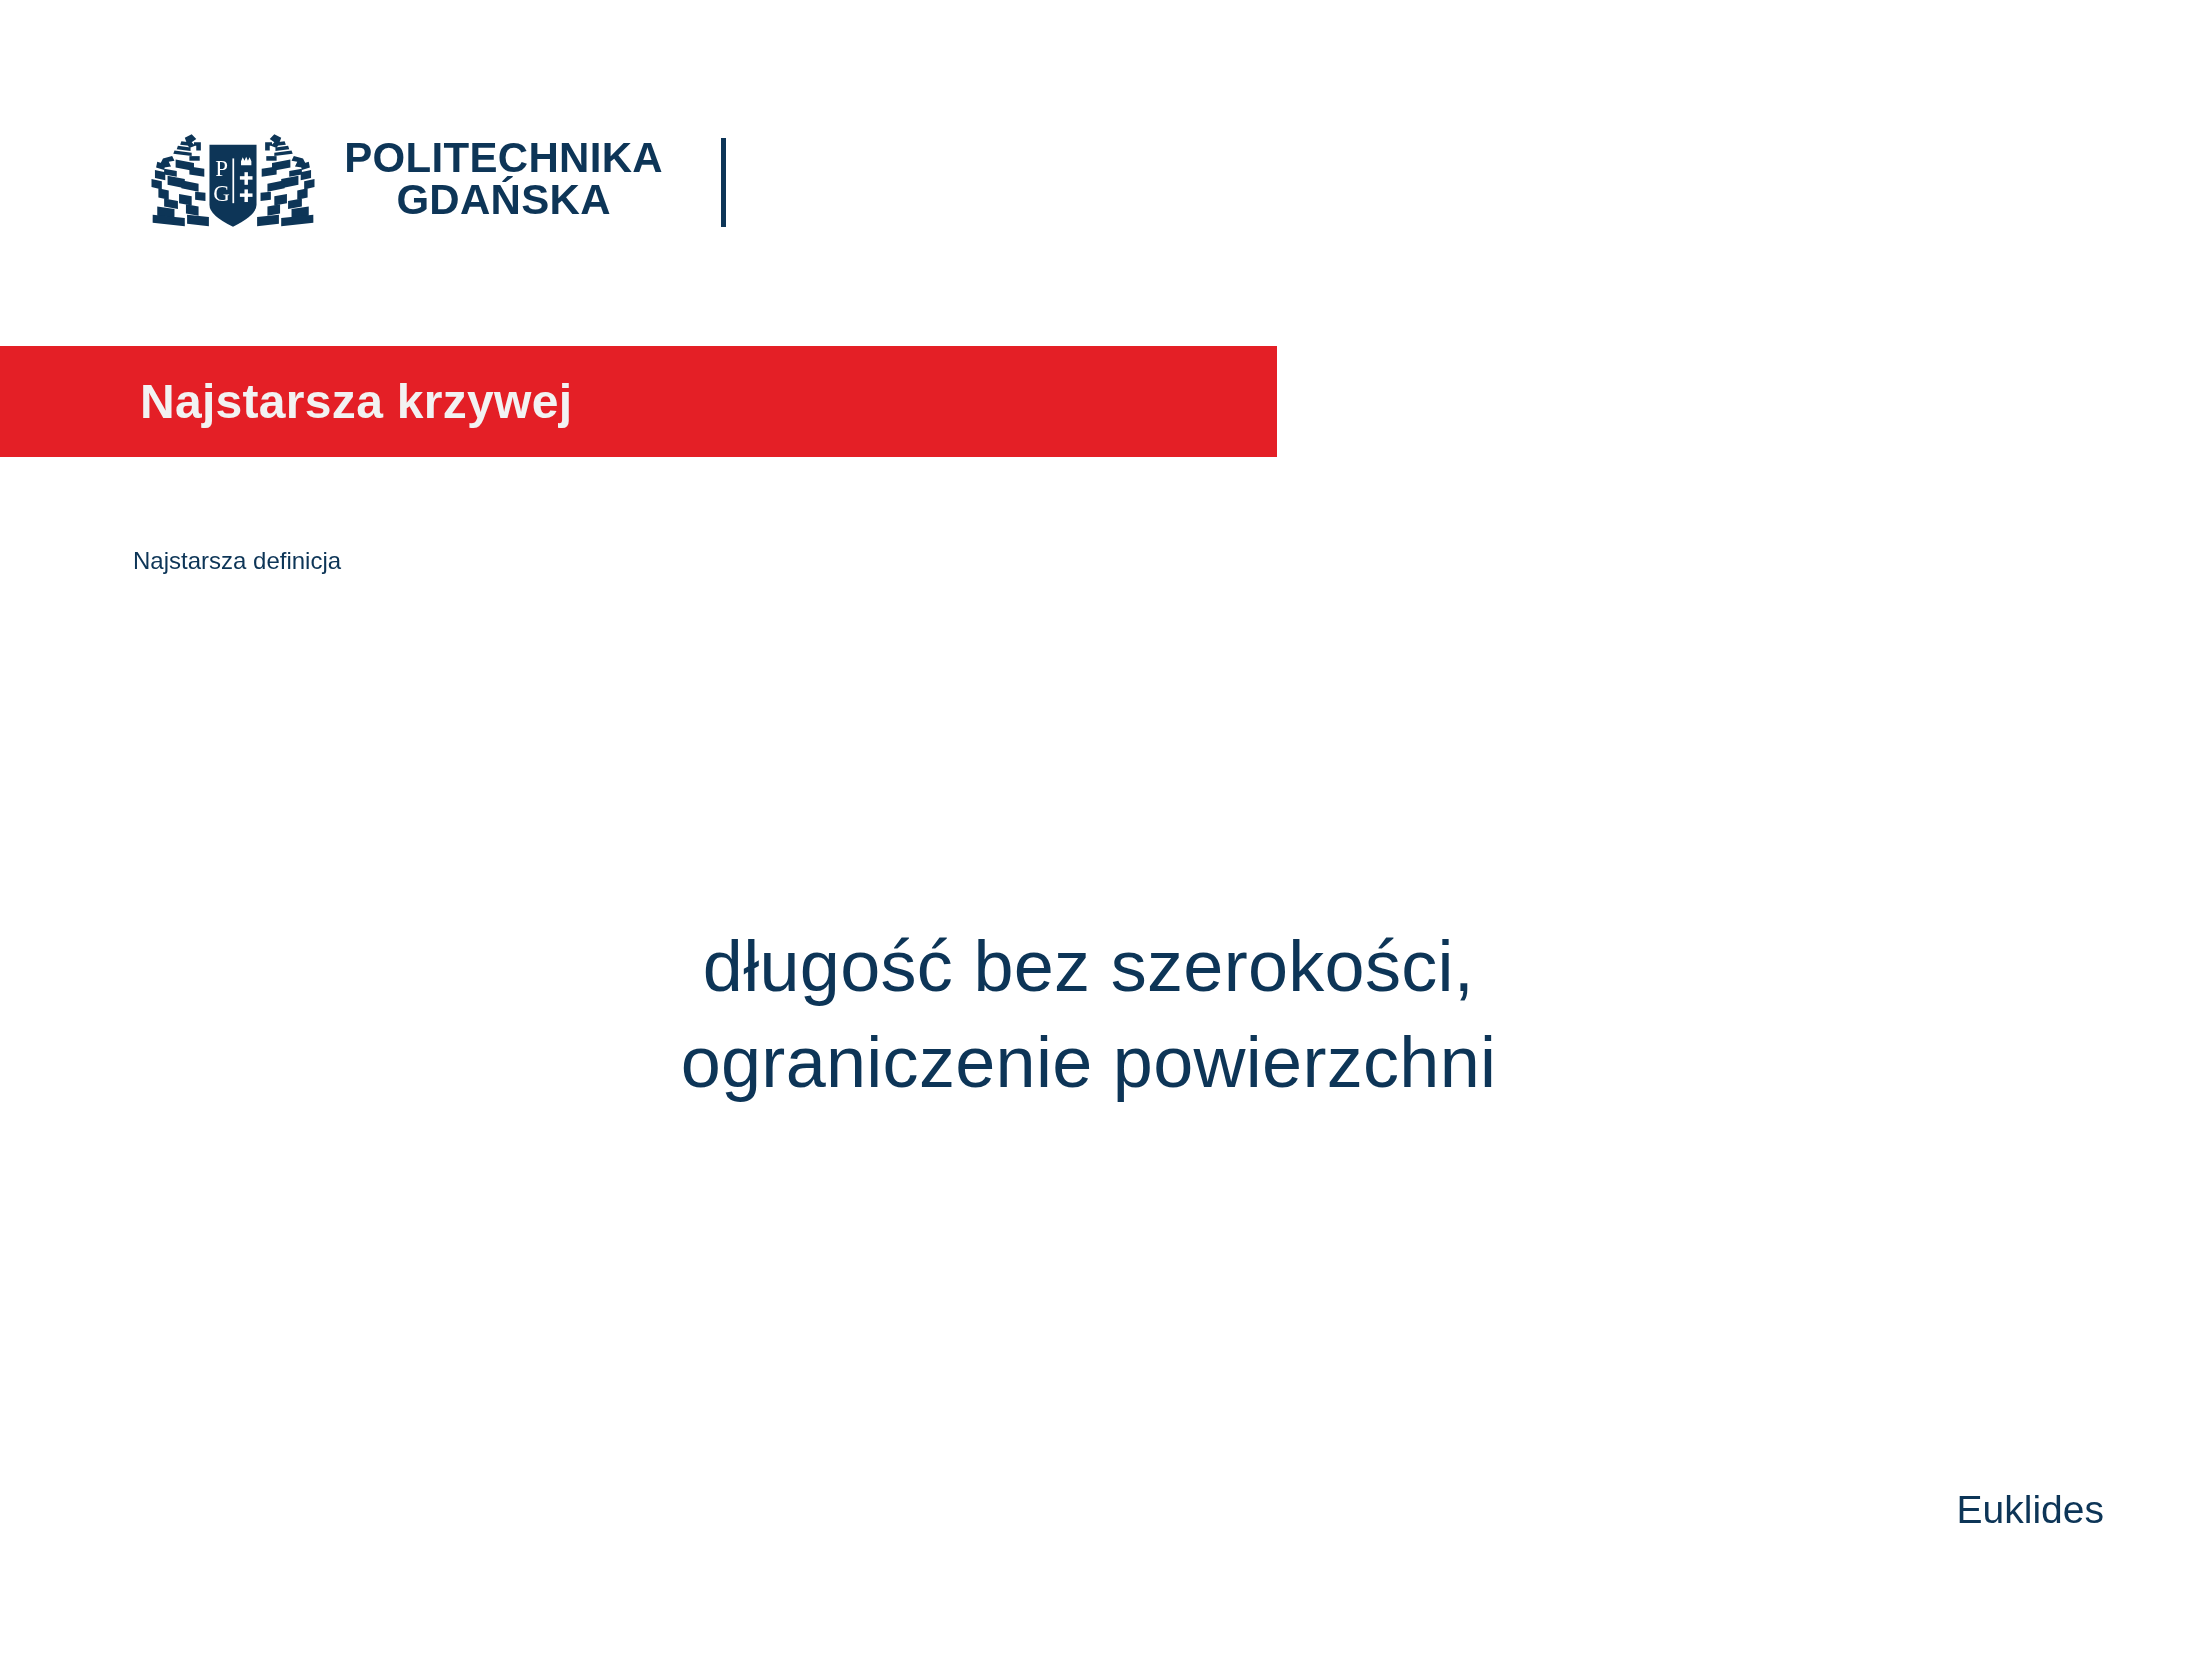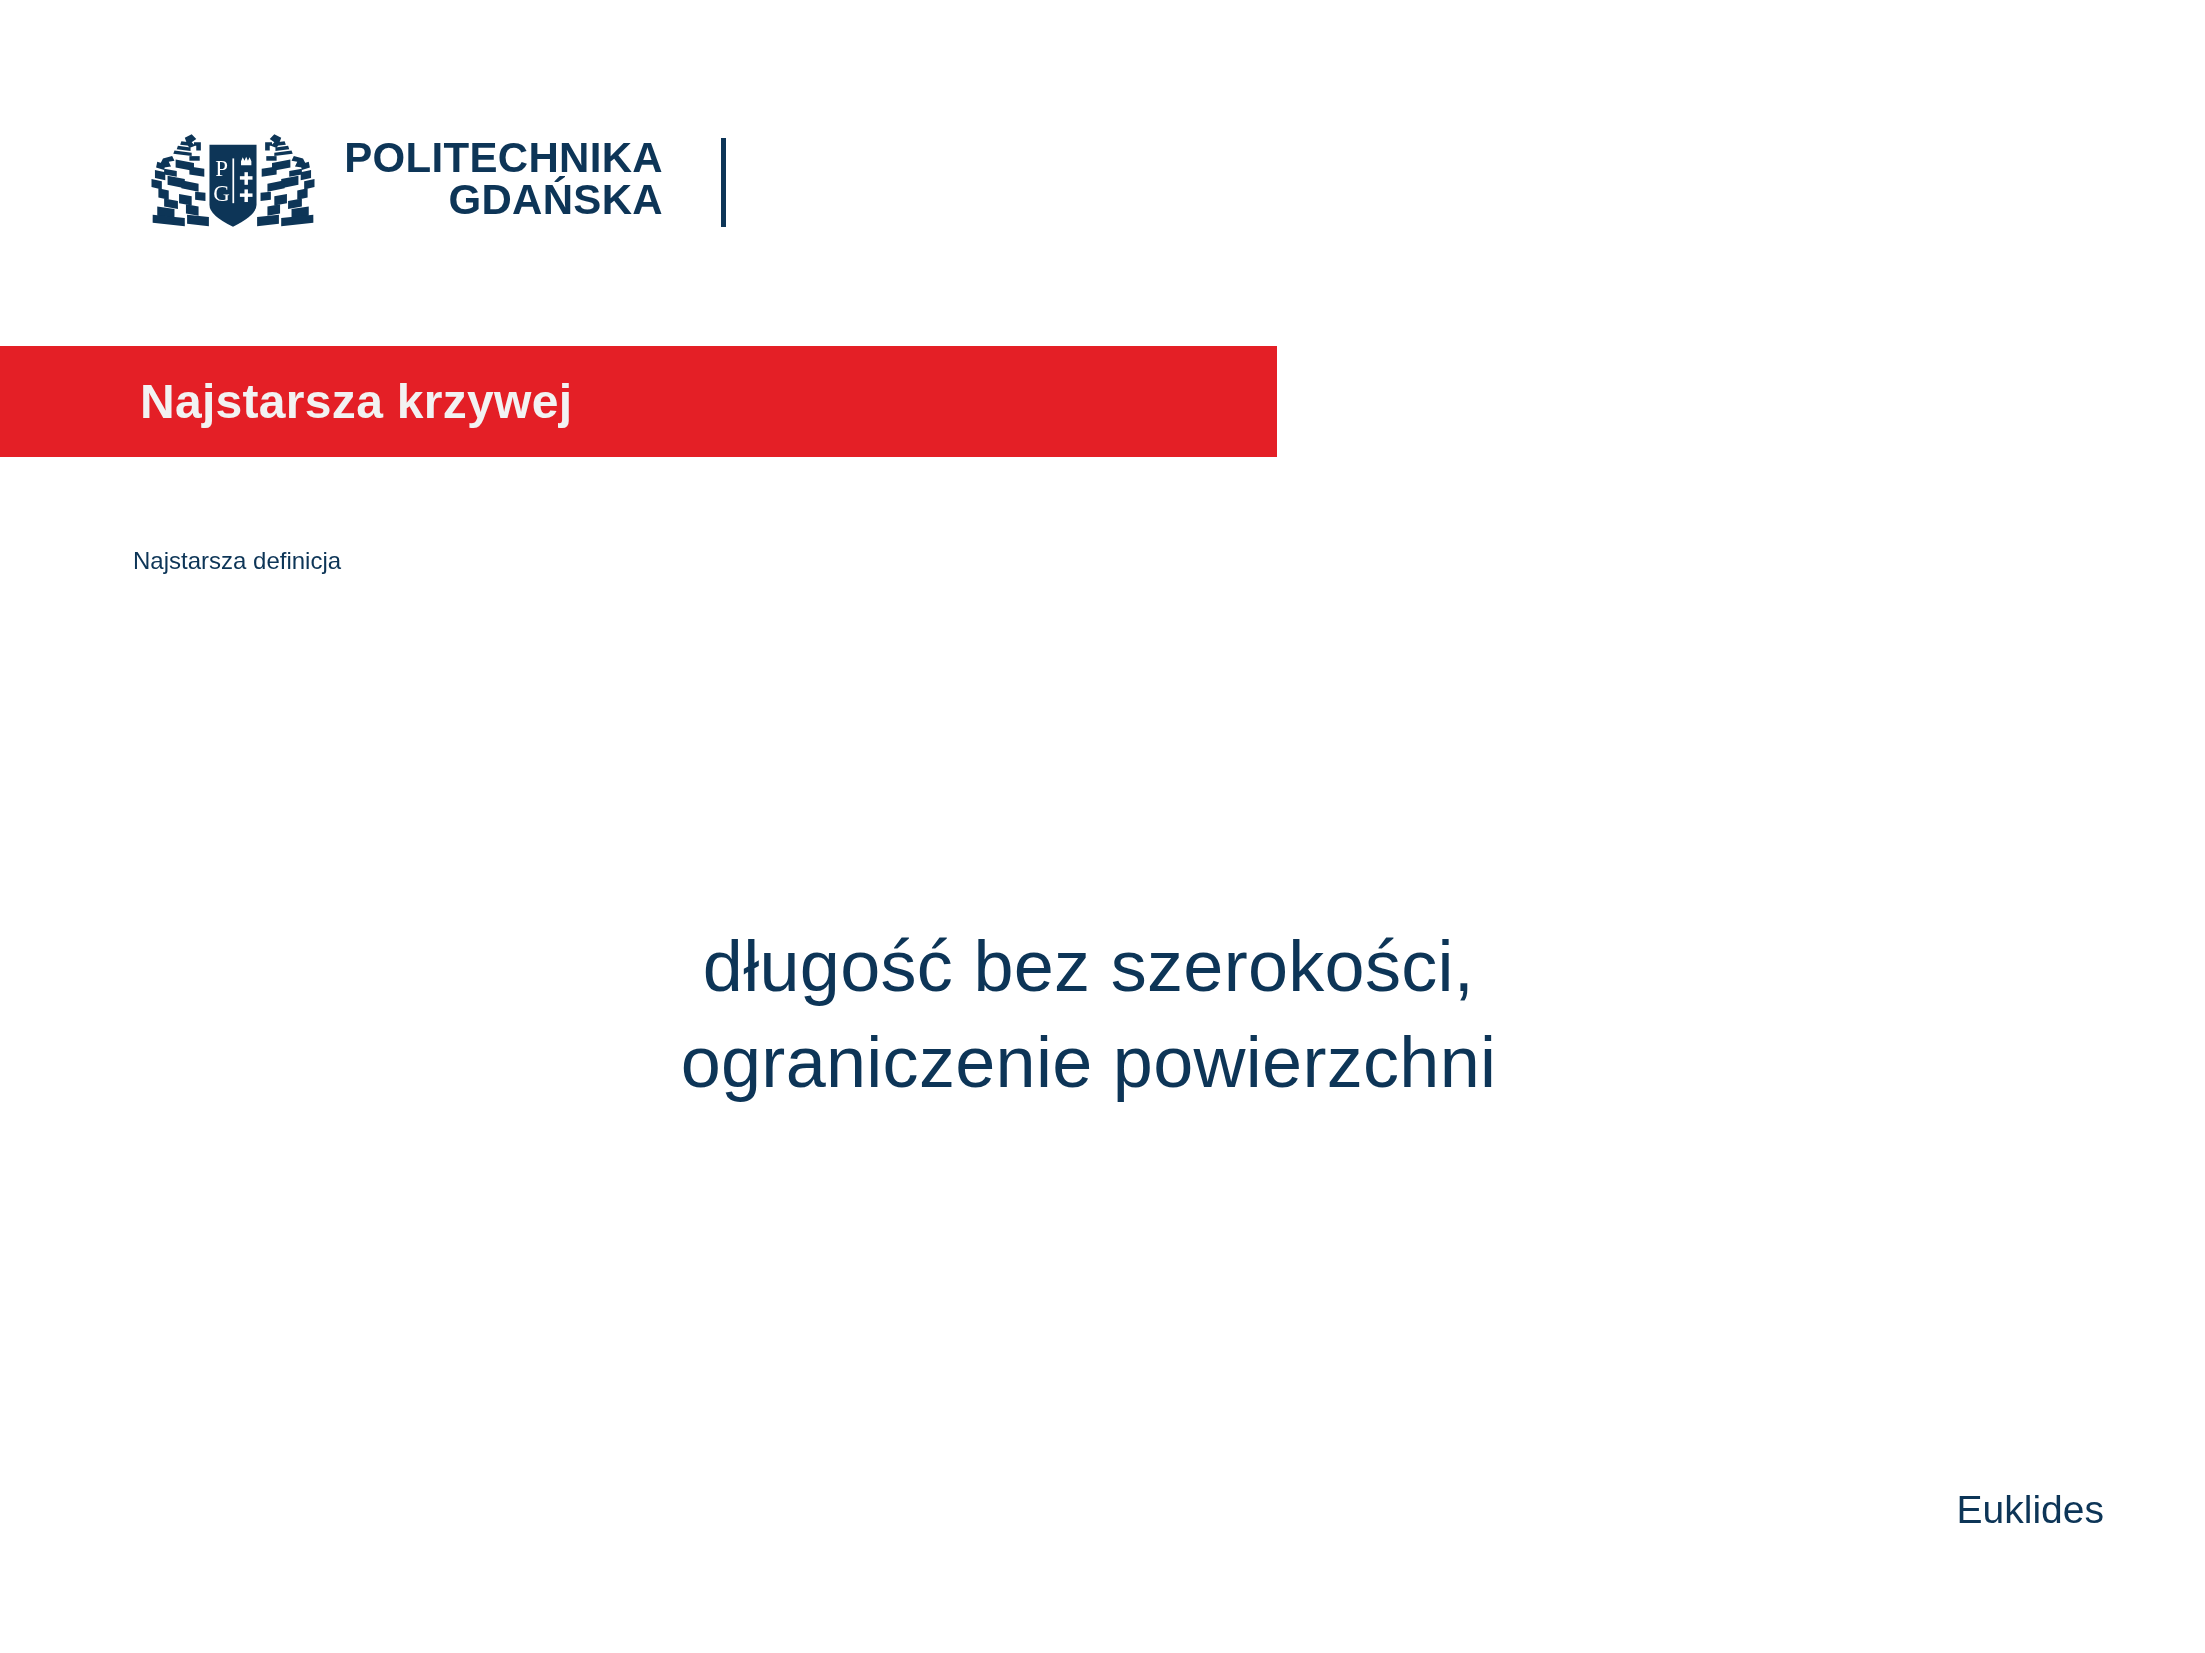--- a/index.html
+++ b/index.html
@@ -51,21 +51,21 @@
     margin-left: 10.3px;
     color: #0d3557;
     font-weight: 700;
     font-size: 42px;
     line-height: 0.98;
     letter-spacing: 0.3px;
     text-align: center;
     white-space: nowrap;
   }
   .brand-name .line1 { display: block; text-align: left; }
-  .brand-name .line2 { display: block; text-align: right; }
+  .brand-name .line2 { display: block; text-align: center; }
 
   .divider {
     position: absolute;
     left: 721px;
     top: 138px;
     width: 4.6px;
     height: 89px;
     background: #0d3557;
   }
 

